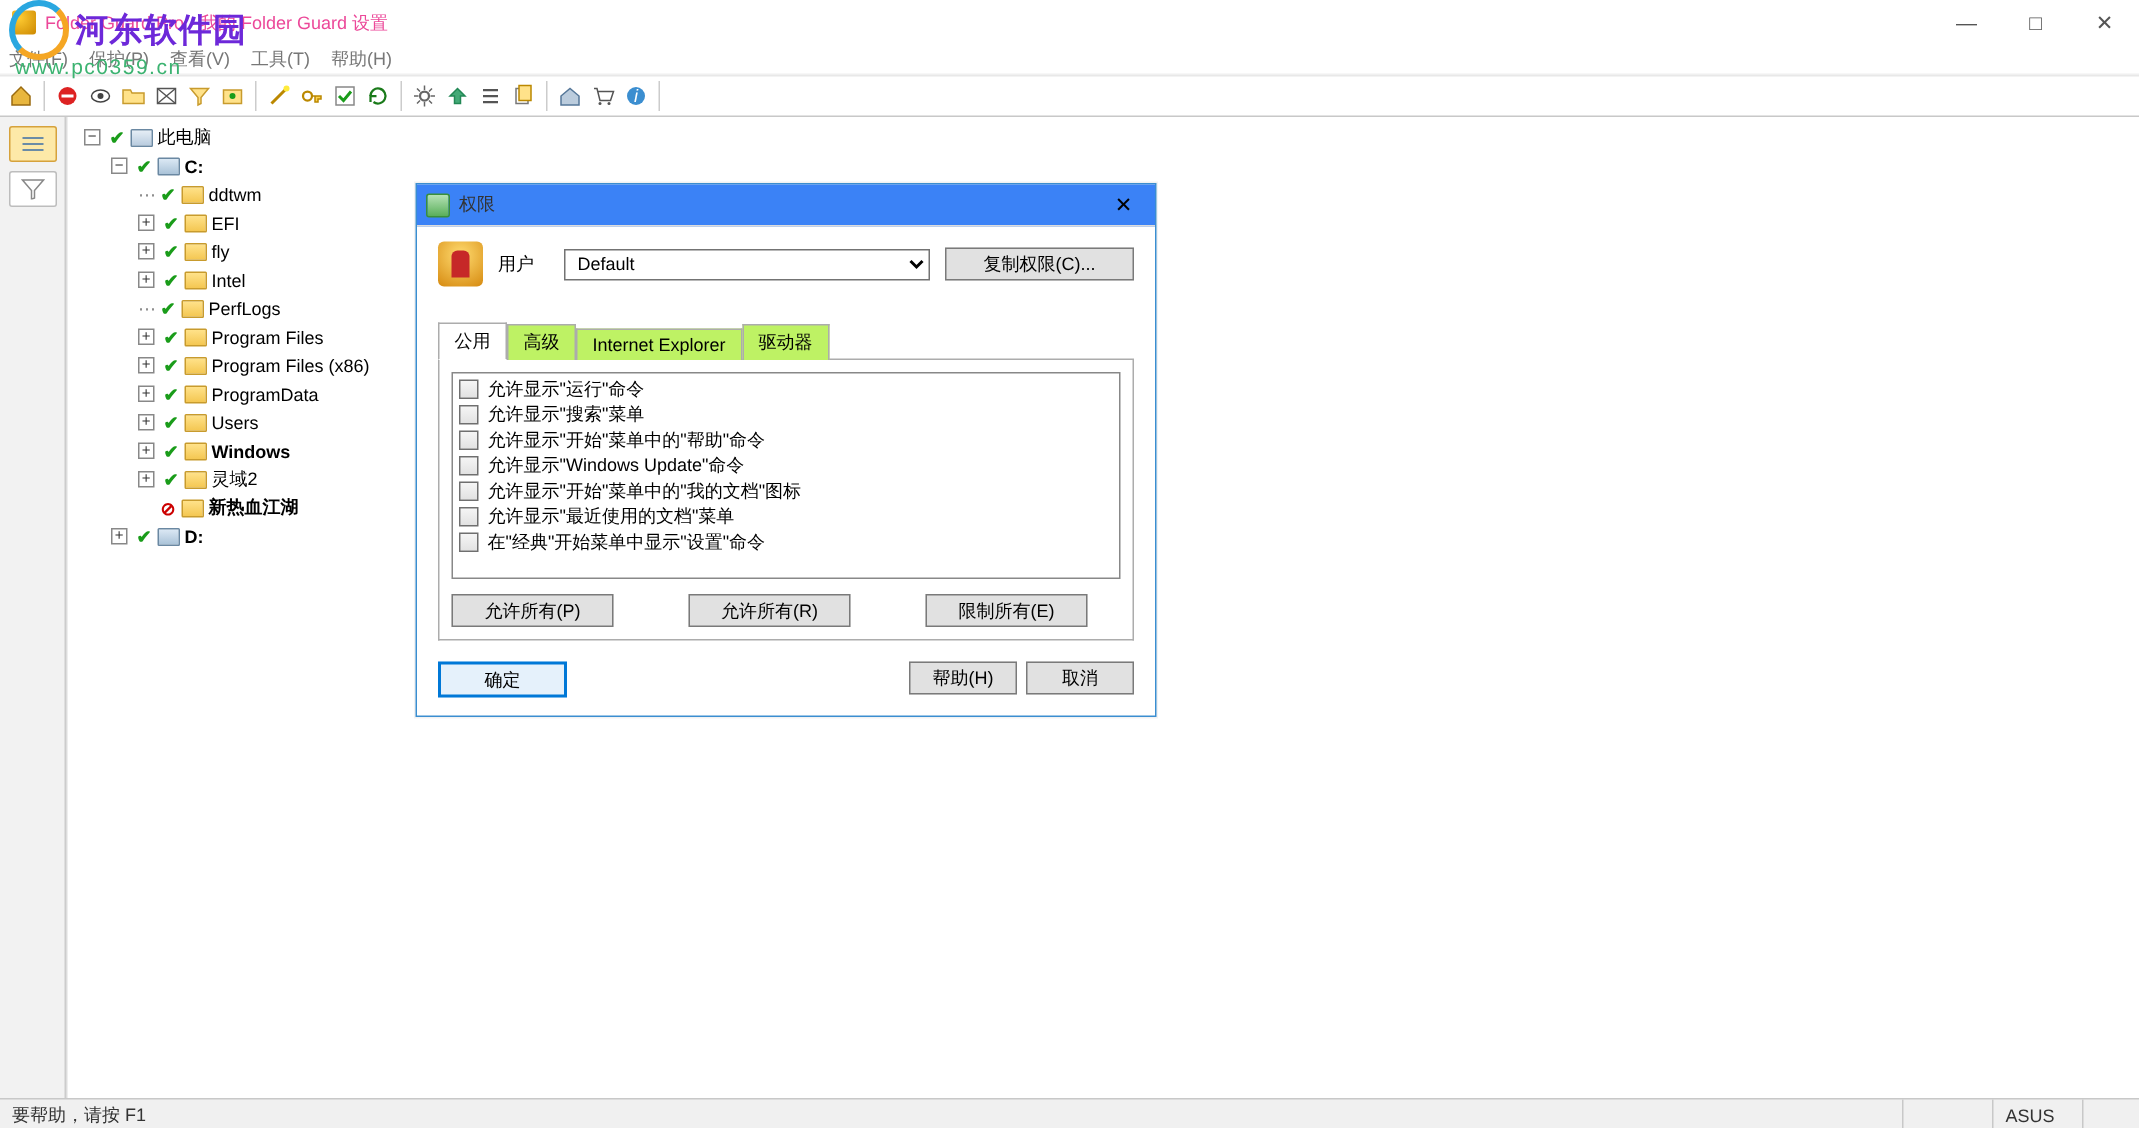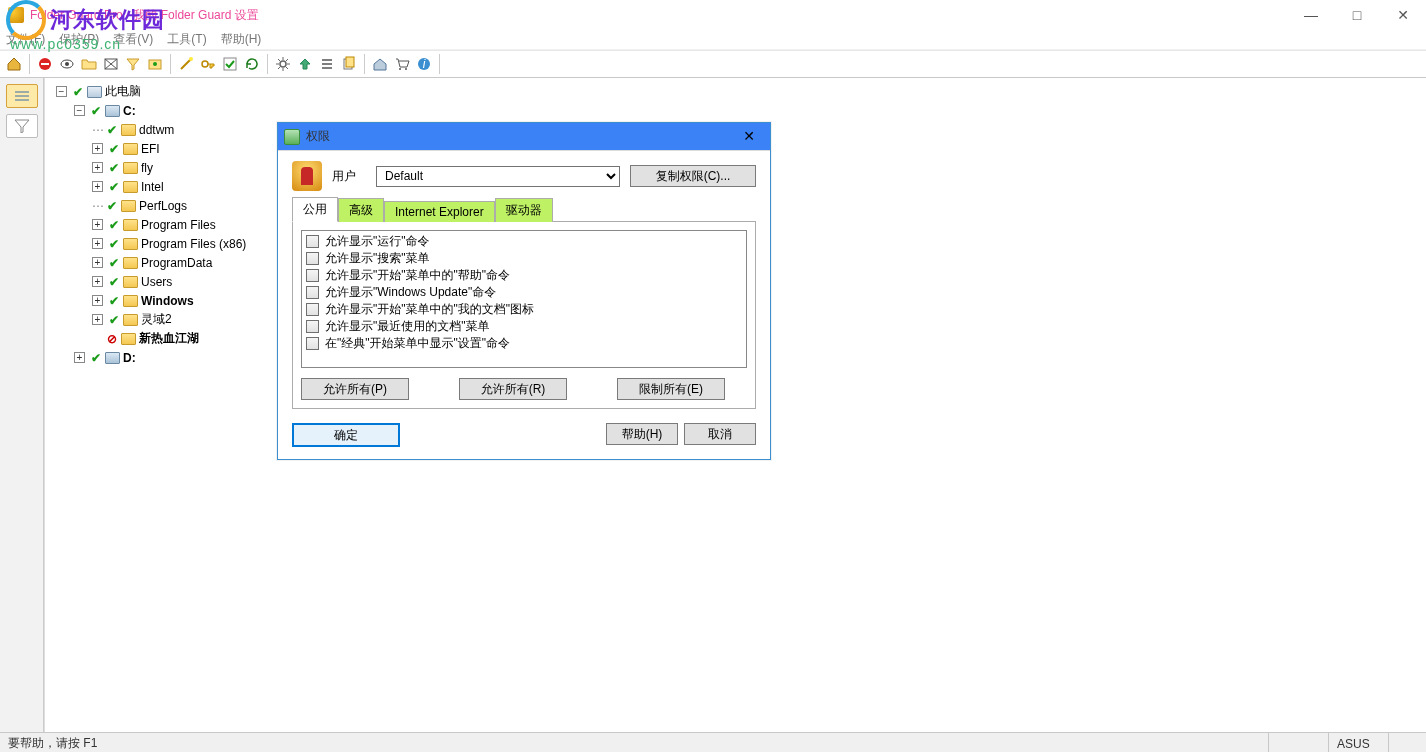--- a/index.html
+++ b/index.html
@@ -42,38 +42,38 @@
 .pc-icon { width: 15px; height: 12px; background: linear-gradient(#e6eef6,#b9ccdf); border: 1px solid #6a88a2; border-radius: 1px; }
 .tree-label { color: #000; }
 .tree-label.bold { font-weight: bold; }
 
 .dialog { position: absolute; left: 277px; top: 122px; width: 494px; background: #fff; border: 1px solid #3b8ed0; box-shadow: 0 0 0 1px rgba(0,0,0,0.05); z-index: 100; }
 .dialog .dlg-title { height: 28px; display: flex; align-items: center; padding: 0 6px; background: #3b82f6; border-bottom: 1px solid #dcdcdc; }
 .dialog .dlg-title .dlg-icon { width: 16px; height: 16px; margin-right: 6px; background: linear-gradient(#b5e2b5,#5aaf5a); border: 1px solid #3a8f3a; border-radius: 2px; }
 .dialog .dlg-title .ttxt { flex: 1; color: #333; }
 .dialog .dlg-close { width: 30px; height: 22px; text-align: center; line-height: 20px; font-size: 14px; color: #000; }
 .dialog .dlg-body { padding: 10px 14px 12px; }
-.user-row { display: flex; align-items: center; gap: 10px; margin-bottom: 8px; }
+.user-row { display: flex; align-items: center; gap: 10px; margin-bottom: 26px; }
 .user-avatar { width: 30px; height: 30px; background: radial-gradient(circle at 50% 30%, #ffdb70, #d68a10); border-radius: 4px; display:flex; align-items:center; justify-content:center;}
 .user-avatar-inner{ width:12px;height:18px;background:#c62828;border-radius:4px 4px 0 0;}
 .user-label { width: 34px; color: #000; }
 .user-select { flex: 1; height: 21px; border: 1px solid #737373; background: #fff; padding: 0 4px; }
 .copy-btn { width: 126px; height: 22px; border: 1px solid #7a7a7a; background: #e1e1e1; }
 
 .tabs { display: flex; border-bottom: 1px solid #acacac; height: 23px; align-items: flex-end; }
 .tab { padding: 3px 10px; border: 1px solid #acacac; border-bottom: none; background: #bef264; margin-right: 0; position: relative; top: 1px; }
 .tab.active { background: #fff; border-bottom: 1px solid #fff; z-index: 2; }
 .tab-body { border: 1px solid #acacac; border-top: none; padding: 8px; }
 .perm-list { width: 100%; height: 138px; border: 1px solid #888; overflow-y: scroll; overflow-x: scroll; background: #fff; padding: 2px; }
 .perm-item { display: flex; align-items: center; height: 17px; gap: 6px; padding: 0 2px; white-space: nowrap; }
 .perm-check { width: 13px; height: 13px; border: 1px solid #6f6f6f; background: linear-gradient(#f5f5f5,#e2e2e2); }
 .action-row { display: flex; gap: 50px; margin-top: 10px; justify-content: flex-start; }
 .gbtn { height: 22px; border: 1px solid #7a7a7a; background: #e1e1e1; padding: 0 14px; min-width: 108px; }
 .dlg-footer { display: flex; gap: 6px; margin-top: 14px; }
-.ok-btn { width: 108px; height: 24px; border: 2px solid #0078d7; background: #e5f1fb; }
+.ok-btn { width: 86px; height: 24px; border: 2px solid #0078d7; background: #e5f1fb; }
 .ft-spacer { flex: 1; }
 
 .statusbar { height: 22px; border-top: 1px solid #c8c8c8; background: #f0f0f0; display: flex; align-items: center; padding: 0 8px; font-size: 12px; color: #333; }
 .statusbar .sb-spacer { flex: 1; }
 .statusbar .sb-cell { padding: 0 8px; border-left: 1px solid #c8c8c8; height: 100%; display: flex; align-items: center; min-width: 60px; }
 </style>
 </head>
 <body>
 
 <div class="watermark">

